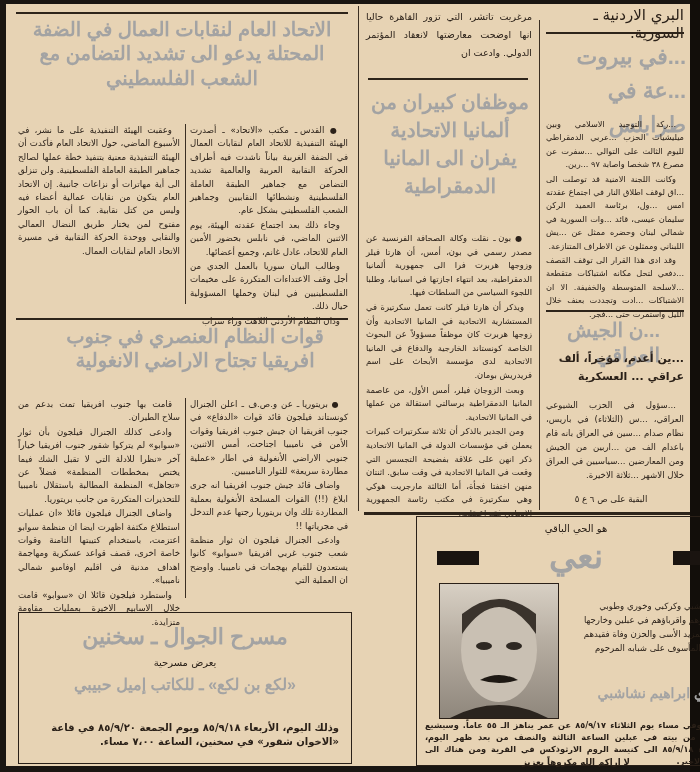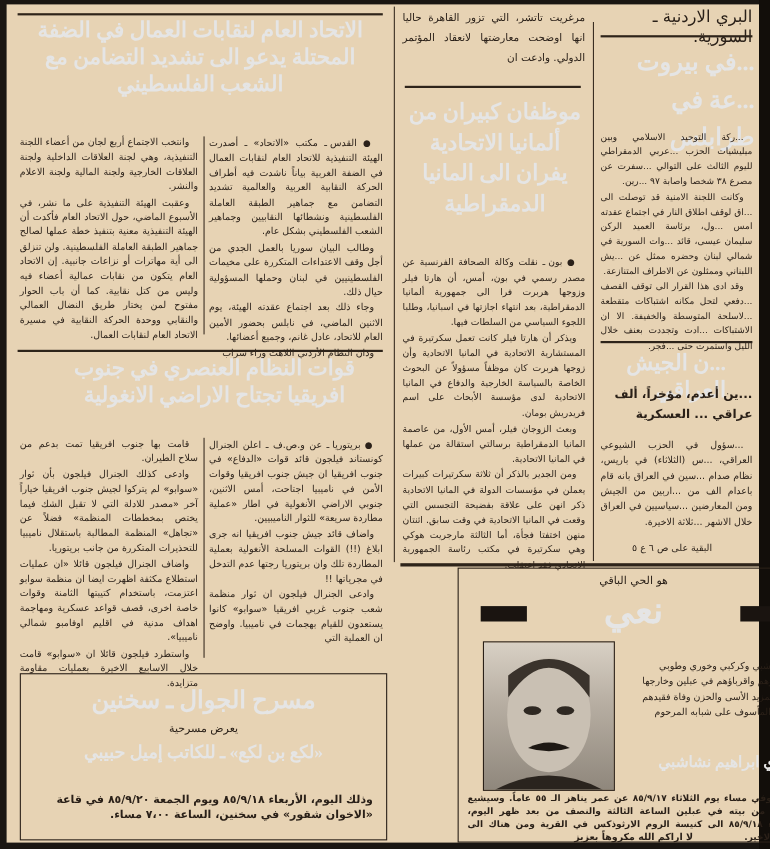--- a/index.html
+++ b/index.html
@@ -1,21 +1,21 @@
 <!DOCTYPE html>
 <html><head>
 <meta charset="utf-8">
 <style>
   html, body { margin:0; padding:0; }
   body { width:700px; height:772px; background:#1a1612; position:relative; overflow:hidden;
          font-family:"DejaVu Sans", sans-serif; direction:rtl; color:#2a2018; }
   .paper { position:absolute; background:#e7d3b4; }
   .vline { position:absolute; width:1px; background:#3a2e22; }
   .hline { position:absolute; height:2px; background:#2e241a; }
-  .headline { position:absolute; font-family:Liberation Serif, serif; font-weight:bold; text-align:center; line-height:1.25; color:#e5e5e5; }
+  .headline { position:absolute; font-family:Liberation Sans, sans-serif; font-weight:bold; text-align:center; line-height:1.25; color:#a3a3a3; }
   .body { position:absolute; font-size:8.6px; line-height:13.4px; text-align:justify; color:#2b2119; }
   .body p { margin:0 0 1px 0; text-indent:8px; }
   .dot::before { content:"● "; font-size:8px; }
   .box { position:absolute; border:1.5px solid #2a2018; }
   .bar { position:absolute; background:#1a1410; height:14px; width:42px; }
   .photo { position:absolute; background:linear-gradient(180deg,#d8d0c4 0%,#b8afa3 40%,#8f877c 100%); border:1px solid #2a2018; overflow:hidden; }
 </style>
 </head>
 <body>
 
@@ -23,60 +23,59 @@
 <div style="position:absolute;left:690px;top:0;width:10px;height:772px;background:#120e0a;"></div>
 
 <div class="vline" style="left:358px;top:6px;height:505px;"></div>
 <div class="vline" style="left:539px;top:20px;height:490px;"></div>
 
 <div class="hline" style="left:16px;top:12px;width:332px;"></div>
 <div class="headline" style="left:14px;top:17px;width:336px;font-size:19.5px;">الاتحاد العام لنقابات العمال في الضفة المحتلة يدعو الى تشديد التضامن مع الشعب الفلسطيني</div>
 
 <div class="body" style="left:190px;top:124px;width:158px;">
   <p class="dot">القدس ـ مكتب «الاتحاد» ـ أصدرت الهيئة التنفيذية للاتحاد العام لنقابات العمال في الضفة الغربية بياناً ناشدت فيه أطراف الحركة النقابية العربية والعالمية تشديد التضامن مع جماهير الطبقة العاملة الفلسطينية ونشطائها النقابيين وجماهير الشعب الفلسطيني بشكل عام.</p>
+  <p>وجاء ذلك بعد اجتماع عقدته الهيئة، يوم الاثنين الماضي، في نابلس بحضور الأمين العام للاتحاد، عادل غانم، وجميع أعضائها.</p>
   <p>وطالب البيان سوريا بالعمل الجدي من أجل وقف الاعتداءات المتكررة على مخيمات الفلسطينيين في لبنان وحملها المسؤولية حيال ذلك.</p>
-  <p>وجاء ذلك بعد اجتماع عقدته الهيئة، يوم الاثنين الماضي، في نابلس بحضور الأمين العام للاتحاد، عادل غانم، وجميع أعضائها.</p>
   <p>ودان النظام الأردني اللاهث وراء سراب</p>
 </div>
 <div class="vline" style="left:185px;top:124px;height:180px;"></div>
 <div class="body" style="left:18px;top:124px;width:162px;">
-  <p>وانتخب الاجتماع أربع لجان من أعضاء اللجنة التنفيذية، وهي لجنة العلاقات الداخلية ولجنة العلاقات الخارجية ولجنة المالية ولجنة الاعلام والنشر.</p>
   <p>وعقبت الهيئة التنفيذية على ما نشر، في الأسبوع الماضي، حول الاتحاد العام فأكدت أن الهيئة التنفيذية معنية بتنفيذ خطة عملها لصالح جماهير الطبقة العاملة الفلسطينية. ولن تنزلق الى أية مهاترات أو نزاعات جانبية. إن الاتحاد العام يتكون من نقابات عمالية أعضاء فيه وليس من كتل نقابية. كما أن باب الحوار مفتوح لمن يختار طريق النضال العمالي والنقابي ووحدة الحركة النقابية في مسيرة الاتحاد العام لنقابات العمال.</p>
 </div>
 
 <div class="hline" style="left:16px;top:318px;width:332px;"></div>
 <div class="headline" style="left:40px;top:324px;width:310px;font-size:19.5px;">قوات النظام العنصري في جنوب افريقيا تجتاح الاراضي الانغولية</div>
 
 <div class="body" style="left:190px;top:398px;width:158px;">
   <p class="dot">بريتوريا ـ عن و.ص.ف ـ اعلن الجنرال كونستاند فيلجون قائد قوات «الدفاع» في جنوب افريقيا ان جيش جنوب افريقيا وقوات الأمن في ناميبيا اجتاحت، أمس الاثنين، جنوبي الاراضي الأنغولية في اطار «عملية مطاردة سريعة» للثوار الناميبيين.</p>
   <p>واضاف قائد جيش جنوب افريقيا انه جرى ابلاغ (!!) القوات المسلحة الأنغولية بعملية المطاردة تلك وان بريتوريا رجتها عدم التدخل في مجرياتها !!</p>
   <p>وادعى الجنرال فيلجون ان ثوار منظمة شعب جنوب غربي افريقيا «سوابو» كانوا يستعدون للقيام بهجمات في ناميبيا. واوضح ان العملية التي</p>
 </div>
 <div class="vline" style="left:185px;top:398px;height:200px;"></div>
 <div class="body" style="left:18px;top:398px;width:162px;">
   <p>قامت بها جنوب افريقيا تمت بدعم من سلاح الطيران.</p>
-  <p>وادعى كذلك الجنرال فيلجون بأن ثوار «سوابو» لم يتركوا لجيش جنوب افريقيا خياراً آخر «مصدر للادلة التي لا تقبل الشك فيما يختص بمخططات المنظمة» فضلاً عن «تجاهل» المنظمة المطالبة باستقلال ناميبيا للتحذيرات المتكررة من جانب بريتوريا.</p>
+  <p>وادعى كذلك الجنرال فيلجون بأن ثوار «سوابو» لم يتركوا شقور جنوب افريقيا خياراً آخر «نظرا للادلة التي لا تقبل الشك فيما يختص بمخططات المنظمة» فضلاً عن «تجاهل» المنظمة المطالبة باستقلال ناميبيا للتحذيرات المتكررة من جانب بريتوريا.</p>
   <p>واضاف الجنرال فيلجون قائلا «ان عمليات استطلاع مكثفة اظهرت ايضا ان منظمة سوابو اعتزمت، باستخدام كتيبتها الثامنة وقوات خاصة اخرى، قصف قواعد عسكرية ومهاجمة اهداف مدنية في اقليم اوفامبو شمالي ناميبيا».</p>
   <p>واستطرد فيلجون قائلا ان «سوابو» قامت خلال الاسابيع الاخيرة بعمليات مقاومة متزايدة.</p>
 </div>
 
 <div class="box" style="left:18px;top:612px;width:332px;height:150px;">
   <div class="headline" style="position:absolute;left:0;top:10px;width:100%;font-size:22px;">مسرح الجوال ـ سخنين</div>
   <div style="position:absolute;left:0;top:44px;width:100%;text-align:center;font-size:10px;">يعرض مسرحية</div>
   <div class="headline" style="position:absolute;left:0;top:62px;width:100%;font-size:16px;">«لكع بن لكع» ـ للكاتب إميل حبيبي</div>
   <div style="position:absolute;left:12px;top:108px;width:308px;font-size:10px;font-weight:bold;line-height:14px;text-align:right;">وذلك اليوم، الأربعاء ٨٥/٩/١٨ ويوم الجمعة ٨٥/٩/٢٠ في قاعة «الاخوان شقور» في سخنين، الساعة ٧،٠٠ مساء.</div>
 </div>
 
 <div class="body" style="left:366px;top:8px;width:166px;font-size:9.5px;line-height:18px;">مرغريت تاتشر، التي تزور القاهرة حاليا انها اوضحت معارضتها لانعقاد المؤتمر الدولي. وادعت ان</div>
 <div class="hline" style="left:368px;top:78px;width:160px;"></div>
 
 <div class="headline" style="left:366px;top:88px;width:168px;font-size:20px;line-height:28px;">موظفان كبيران من ألمانيا الاتحادية يفران الى المانيا الدمقراطية</div>
 <div class="body" style="left:366px;top:232px;width:166px;font-size:8.4px;line-height:13.6px;">
   <p class="dot">بون ـ نقلت وكالة الصحافة الفرنسية عن مصدر رسمي في بون، أمس، أن هارتا فيلر وزوجها هربرت فرا الى جمهورية ألمانيا الدمقراطية، بعد انتهاء اجازتها في اسبانيا، وطلبا اللجوء السياسي من السلطات فيها.</p>
-  <p>ويذكر أن هارتا فيلر كانت تعمل سكرتيرة في المستشارية الاتحادية في المانيا الاتحادية وأن زوجها هربرت كان موظفاً مسؤولاً عن البحوث الخاصة بالسياسة الخارجية والدفاع في المانيا الاتحادية لدى مؤسسة الأبحاث على اسم فريدريش بومان.</p>
+  <p>ويذكر أن هارتا فيلر كانت تعمل سكرتيرة في المستشارية الاتحادية في المانيا الاتحادية وأن زوجها هربرت كان موظفاً مسؤولاً عن البحوث الخاصة كونستاند الخارجية والدفاع في المانيا الاتحادية لدى مؤسسة الأبحاث على اسم فريدريش بومان.</p>
   <p>وبعث الزوجان فيلر، أمس الأول، من عاصمة المانيا الدمقراطية برسالتي استقالة من عملها في المانيا الاتحادية.</p>
   <p>ومن الجدير بالذكر أن ثلاثة سكرتيرات كبيرات يعملن في مؤسسات الدولة في المانيا الاتحادية ذكر انهن على علاقة بفضيحة التجسس التي وقعت في المانيا الاتحادية في وقت سابق. اثنتان منهن اختفتا فجأة، أما الثالثة مارجريت هوكي وهي سكرتيرة في مكتب رئاسة الجمهورية الاتحادي فقد اعتقلت.</p>
 </div>
 
 <div style="position:absolute;left:546px;top:6px;width:138px;font-size:15px;">البري الاردنية ـ السورية.</div>
 <div class="hline" style="left:546px;top:32px;width:138px;"></div>
 <div class="headline" style="left:546px;top:40px;width:140px;font-size:22px;line-height:34px;text-align:right;">...في بيروت ...عة في طرابلس</div>
 <div class="body" style="left:546px;top:118px;width:138px;font-size:8.2px;line-height:13.4px;">
   <p>...ركة التوحيد الاسلامي وبين ميليشيات الحزب ...عربي الدمقراطي لليوم الثالث على التوالي ...سفرت عن مصرع ٣٨ شخصا واصابة ٩٧ ...رين.</p>
   <p>وكانت اللجنة الامنية قد توصلت الى ...اق لوقف اطلاق النار في اجتماع عقدته امس ...ول، برئاسة العميد الركن سليمان عيسى، قائد ...وات السورية في شمالي لبنان وحضره ممثل عن ...يش اللبناني وممثلون عن الاطراف المتنازعة.</p>

